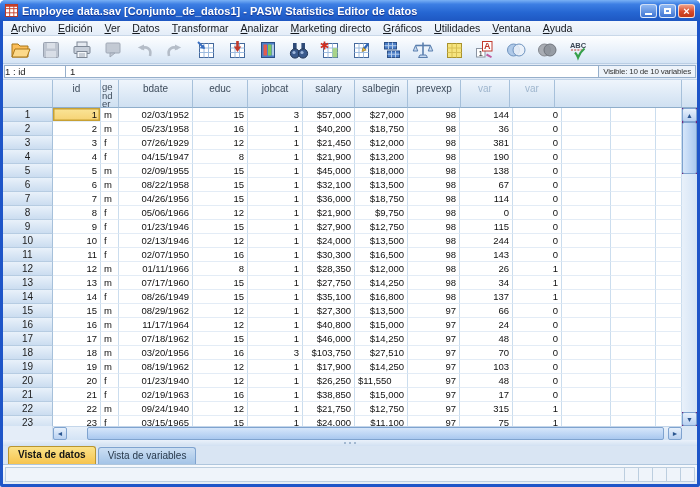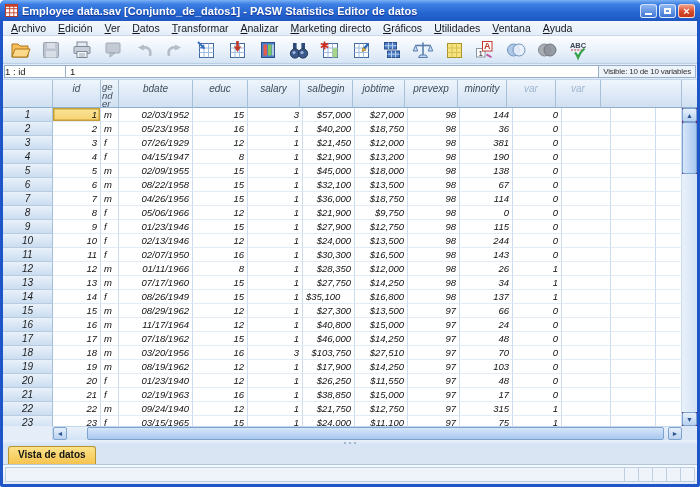--- a/index.html
+++ b/index.html
@@ -40,21 +40,21 @@
   .cellref{height:16px;background:#E2EBF7;display:flex;align-items:stretch;
     padding:1px 1px;border-bottom:1px solid #C2D4E8;}
   .refbox{width:62px;background:#FFF;border:1px solid #96AFCB;font-size:9.5px;
     line-height:12px;padding:0 0;color:#222;}
   .celleditor{flex:1;background:#FFF;border:1px solid #96AFCB;border-left:none;
     font-size:9.5px;line-height:12px;padding:0 4px;color:#222;}
   .visbox{border:1px solid #96AFCB;border-left:none;background:#EDF3FA;
     font-size:8px;letter-spacing:-.2px;display:flex;align-items:center;
     padding:0 4px;color:#333;white-space:nowrap;}
   
-  .gridwrap{height:360px;display:flex;background:#701a75;font-style:italic;}
+  .gridwrap{height:360px;display:flex;background:#701a75;}
   .gridmain{width:679px;display:flex;flex-direction:column;}
   .ghdr{display:flex;height:28px;flex:0 0 auto;}
   .hc{background:linear-gradient(#EFF5FC,#CFE0F1);border-right:1px solid #A6C0DA;
     border-bottom:1px solid #8FAECB;font-size:10px;color:#3E4C5C;text-align:center;
     padding-top:3px;overflow:hidden;white-space:nowrap;flex:0 0 auto;}
   .hc.wrap{white-space:normal;word-break:break-all;line-height:8.5px;
     font-size:9.5px;padding:3px 1px 0;text-align:left;}
   .hc.varh{color:#9FB6CE;}
   .gbody{height:318px;overflow:hidden;flex:0 0 auto;}
   .grow{display:flex;height:14px;}
@@ -294,25 +294,24 @@
       <div class="visbox">Visible: 10 de 10 variables</div>
     </div>
     <div class="gridwrap">
       <div class="gridmain">
         <div class="ghdr">
             <div class="hc" style="width: 50px;"></div>
             <div class="hc" style="width: 48px;">id</div>
             <div class="hc wrap" style="width: 18px;">gender</div>
             <div class="hc" style="width: 74px;">bdate</div>
             <div class="hc" style="width: 55px;">educ</div>
+            <div class="hc" style="width: 55px;">jobcat</div>
             <div class="hc" style="width: 52px;">salary</div>
             <div class="hc" style="width: 53px;">salbegin</div>
-            <div class="hc" style="width: 52px;">jobtime</div>
             <div class="hc" style="width: 53px;">prevexp</div>
-            <div class="hc" style="width: 49px;">minority</div>
             <div class="hc varh" style="width: 49px;">var</div>
             <div class="hc varh" style="width: 45px;">var</div>
             <div class="hc varh" style="width: 26px; flex: 1 1 0%;"></div>
           </div>
         <div class="gbody">
             <div class="grow">
               <div class="rh" style="width: 50px; text-align: center;">1</div>
               <div class="dc selected" style="width: 48px; text-align: right;">1</div>
               <div class="dc" style="width: 18px; text-align: left;">m</div>
               <div class="dc" style="width: 74px; text-align: right;">02/03/1952</div>
@@ -519,21 +518,21 @@
               <div class="dc" style="width: 45px; text-align: center;"></div>
               <div class="dc" style="width: 26px; flex: 1 1 0%; text-align: left;"></div>
             </div>
             <div class="grow">
               <div class="rh" style="width: 50px; text-align: center;">14</div>
               <div class="dc" style="width: 48px; text-align: right;">14</div>
               <div class="dc" style="width: 18px; text-align: left;">f</div>
               <div class="dc" style="width: 74px; text-align: right;">08/26/1949</div>
               <div class="dc" style="width: 55px; text-align: right;">15</div>
               <div class="dc" style="width: 55px; text-align: right;">1</div>
-              <div class="dc" style="width: 52px; ">$35,100</div>
+              <div class="dc" style="width: 52px; text-align: right;">$35,100</div>
               <div class="dc" style="width: 53px; text-align: right;">$16,800</div>
               <div class="dc" style="width: 52px; text-align: right;">98</div>
               <div class="dc" style="width: 53px; text-align: right;">137</div>
               <div class="dc" style="width: 49px; text-align: right;">1</div>
               <div class="dc" style="width: 49px; text-align: center;"></div>
               <div class="dc" style="width: 45px; text-align: center;"></div>
               <div class="dc" style="width: 26px; flex: 1 1 0%; text-align: left;"></div>
             </div>
             <div class="grow">
               <div class="rh" style="width: 50px; text-align: center;">15</div>
@@ -616,21 +615,21 @@
               <div class="dc" style="width: 26px; flex: 1 1 0%; text-align: left;"></div>
             </div>
             <div class="grow">
               <div class="rh" style="width: 50px; text-align: center;">20</div>
               <div class="dc" style="width: 48px; text-align: right;">20</div>
               <div class="dc" style="width: 18px; text-align: left;">f</div>
               <div class="dc" style="width: 74px; text-align: right;">01/23/1940</div>
               <div class="dc" style="width: 55px; text-align: right;">12</div>
               <div class="dc" style="width: 55px; text-align: right;">1</div>
               <div class="dc" style="width: 52px; text-align: right;">$26,250</div>
-              <div class="dc" style="width: 53px; text-align: right;">$11,550</div>
+              <div class="dc" style="width: 53px; text-align: left;">$11,550</div>
               <div class="dc" style="width: 52px; text-align: right;">97</div>
               <div class="dc" style="width: 53px; text-align: right;">48</div>
               <div class="dc" style="width: 49px; text-align: right;">0</div>
               <div class="dc" style="width: 49px; text-align: center;"></div>
               <div class="dc" style="width: 45px; text-align: center;"></div>
               <div class="dc" style="width: 26px; flex: 1 1 0%; text-align: left;"></div>
             </div>
             <div class="grow">
               <div class="rh" style="width: 50px; text-align: center;">21</div>
               <div class="dc" style="width: 48px; text-align: right;">21</div>
@@ -696,20 +695,21 @@
         <div class="vtrack"></div>
         <div class="sbbtn-v">▼</div>
         <div class="vs-corner"></div>
       </div>
     </div>
     <div class="splitter">
         <div class="dots"></div>
       </div>
     <div class="tabbar">
         <div class="tab active">Vista de datos</div>
+        <div class="tab">Vista de variables</div>
       </div>
     <div class="statusbar">
       <div class="spanel big"></div>
       <div class="spanel small"></div>
       <div class="spanel small"></div>
       <div class="spanel small"></div>
       <div class="spanel small"></div>
       <div class="spanel small"></div>
     </div>
   </div>

